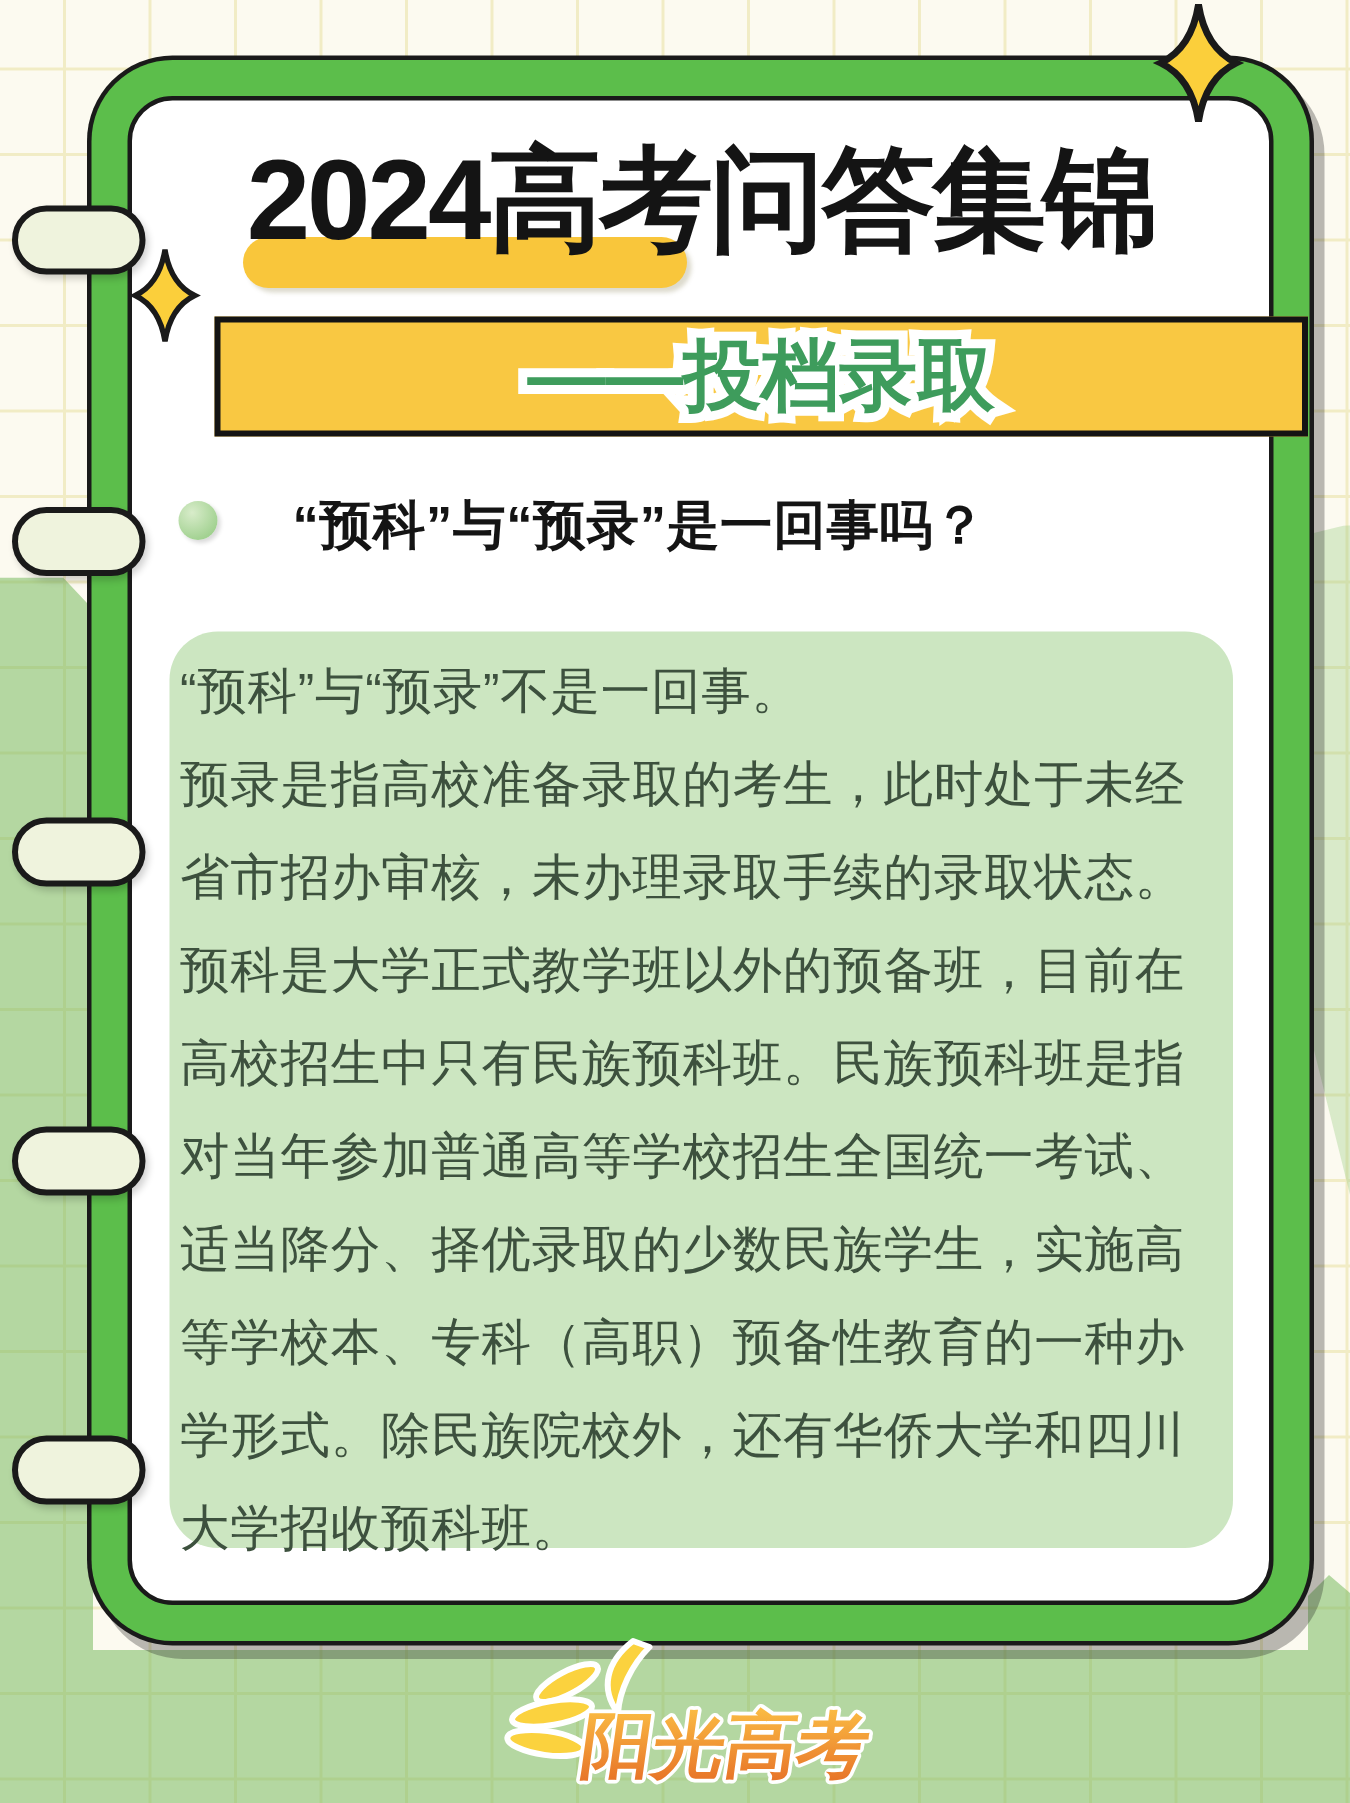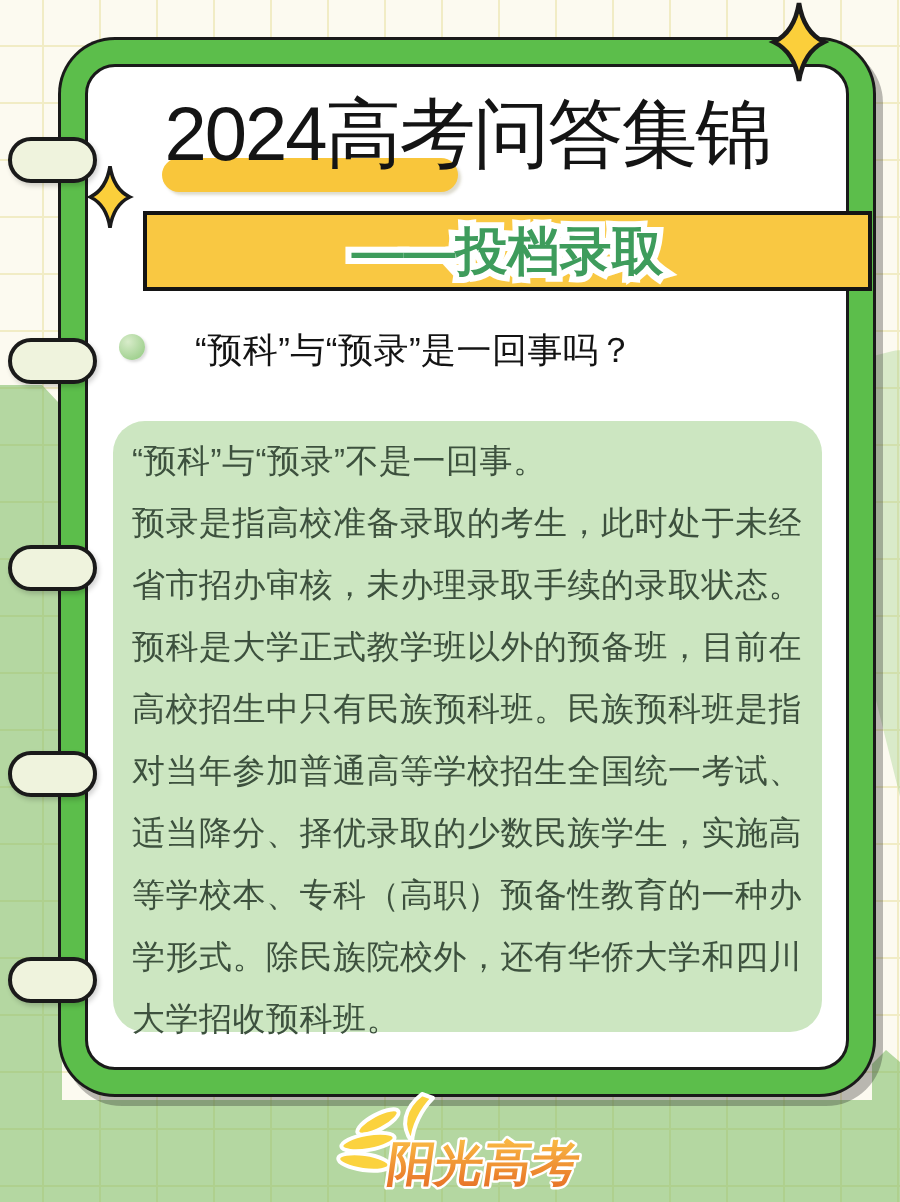--- a/index.html
+++ b/index.html
@@ -50,21 +50,21 @@
   .sparkle { position:absolute; z-index:4; }
 
   
   .title-highlight {
     position:absolute; left:162px; top:158px; width:296px; height:34px;
     background:#F9C63B; border-radius:17px; z-index:2;
     box-shadow:3px 3px 3px rgba(120,110,60,0.25);
   }
   .title {
     position:absolute; left:88px; top:86px; width:758px; height:96px;
-    text-align:center; font-size:76px; font-weight:400; color:#141414;
+    text-align:center; font-size:76px; font-weight:700; color:#141414;
     letter-spacing:-2px; line-height:96px; z-index:3; white-space:nowrap;
   }
 
   
   .banner {
     position:absolute; left:143px; top:211px; width:729px; height:80px;
     background:#F9C842; border:4px solid #141414; z-index:3;
     display:flex; align-items:center; justify-content:center;
   }
   .banner-text { position:relative; font-size:52px; font-weight:900; line-height:1; white-space:nowrap; }
@@ -76,29 +76,29 @@
 
   
   .q-bullet {
     position:absolute; left:119px; top:334px; width:26px; height:26px;
     border-radius:50%; z-index:3;
     background:radial-gradient(circle at 35% 30%, #D8ECCA, #8FC87D);
     box-shadow:2px 2px 3px rgba(0,0,0,0.15);
   }
   .q-text {
     position:absolute; left:195px; top:327px; width:640px;
-    font-size:35px; font-weight:400; color:#141414; z-index:3;
+    font-size:35px; font-weight:700; color:#141414; z-index:3;
     white-space:nowrap; letter-spacing:0.5px;
   }
 
   
   .answer {
     position:absolute; left:113px; top:421px; width:709px; height:611px;
     background:#CCE6C1; border-radius:32px; z-index:3;
-    padding:9px 16px 8px 19px;
+    padding:9px 16px 8px 7px;
   }
   .answer p {
     font-size:33px; line-height:62px; color:#3D513E;
     letter-spacing:0.5px; word-break:break-all;
   }
 
   
   .logo { position:absolute; left:318px; top:1090px; width:280px; height:108px; z-index:2; }
 </style>
 </head>

